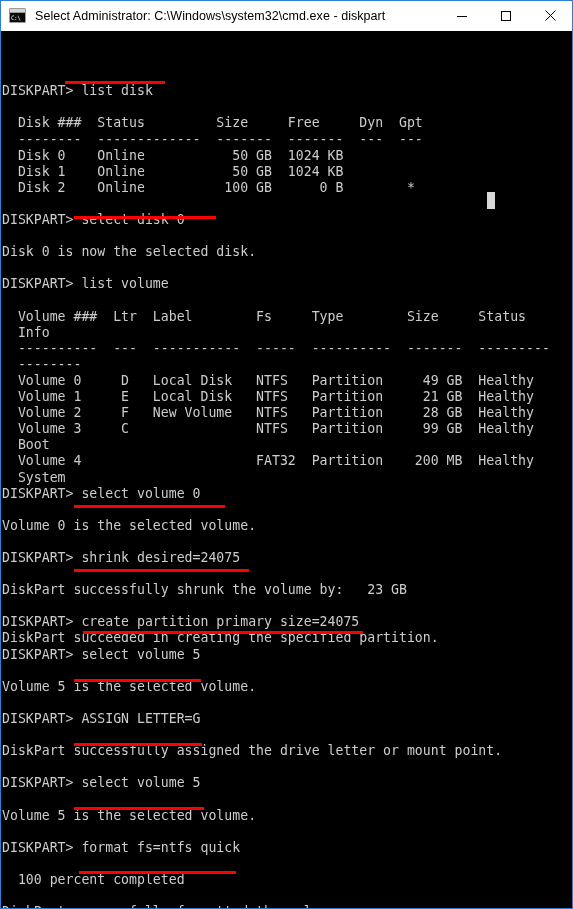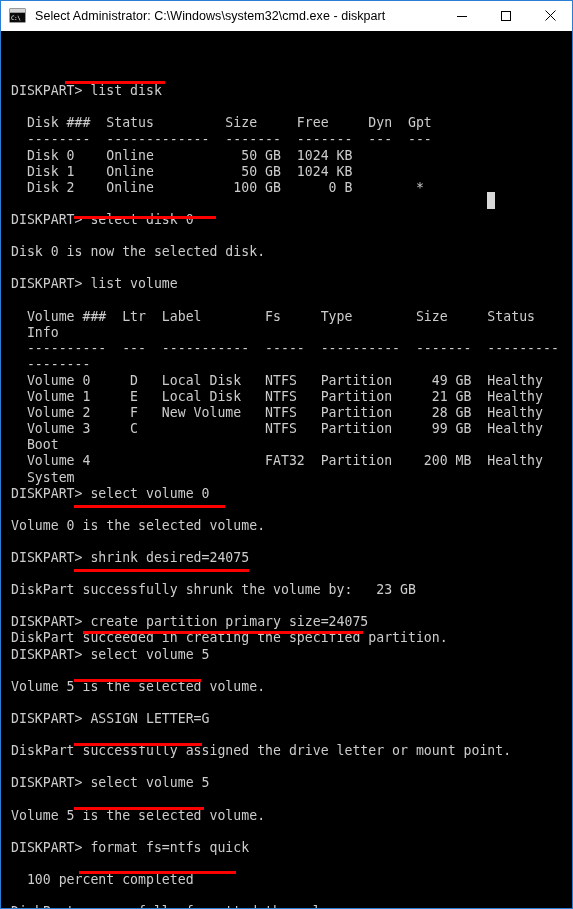--- a/index.html
+++ b/index.html
@@ -107,21 +107,20 @@
     line-height: 16.1px;
     color: #cccccc;
     padding: 4px 0 0 1px;
     box-sizing: border-box;
     white-space: pre;
   }
   .console .line {
     height: 16.1px;
     white-space: pre;
     letter-spacing: 0px;
-    padding-left: 9px;
   }
   .console .line.blank { color: transparent; }
 
   
   .underline {
     position: absolute;
     height: 3px;
     background: #ff0000;
     pointer-events: none;
   }

